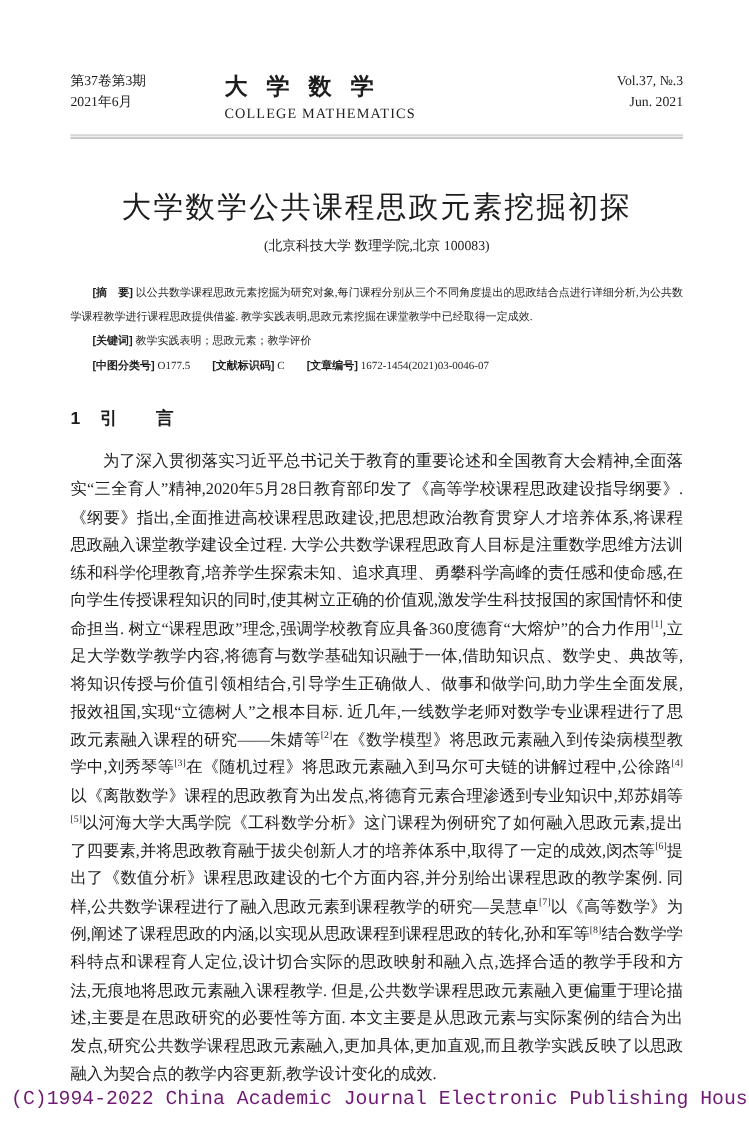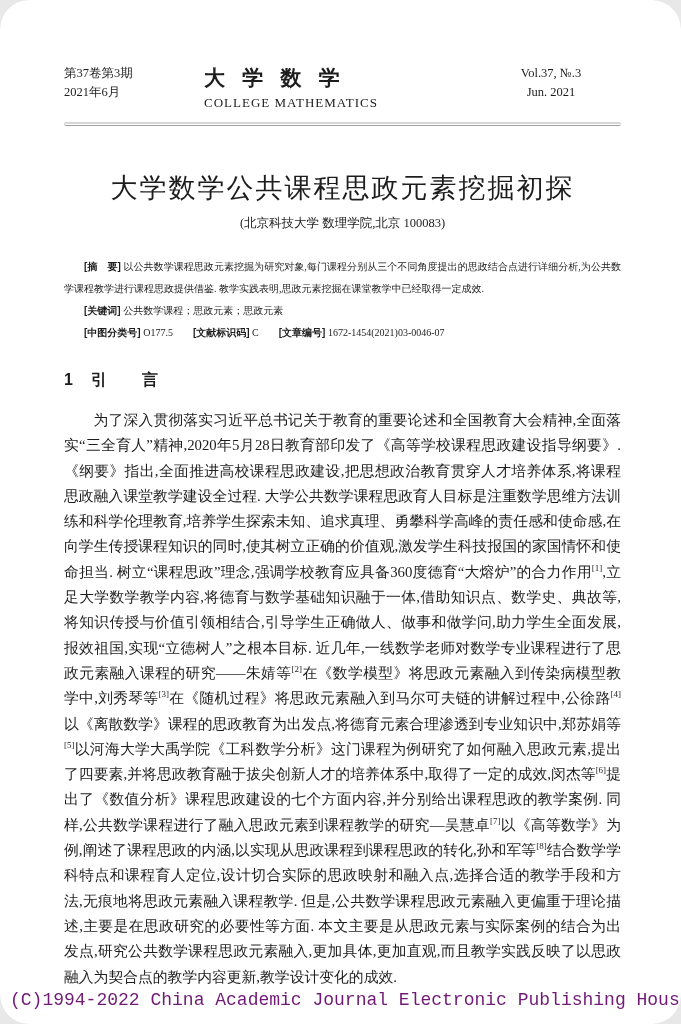--- a/index.html
+++ b/index.html
@@ -1,30 +1,30 @@
 <!DOCTYPE html>
 <html lang="zh"><head>
 <meta charset="utf-8">
 <style>
-  * { margin: 0; padding: 0; box-sizing: border-box; border-radius: 29px; }
+  * { margin: 0; padding: 0; box-sizing: border-box; }
   html, body { background: #e8e8e8; }
   .page {
     position: relative;
     width: 681px; height: 1024px;
     margin: 0 auto;
     background: #ffffff;
     overflow: hidden;
     color: #1d1d1d;
     font-family: "Liberation Serif", "DejaVu Serif", serif;
     padding: 64px 60px 0 64px;
   }
   
   .masthead { display: flex; justify-content: space-between; align-items: flex-start; }
   .mast-left, .mast-right { font-size: 12.5px; line-height: 19px; width: 140px; }
-  .mast-right { text-align: center; }
+  .mast-right { text-align: right; }
   .mast-center { text-align: left; flex: 1; }
   .jname { font-size: 21px; letter-spacing: 6px; font-weight: 600; }
   .jname-en { font-size: 13px; letter-spacing: 1px; margin-top: 3px; }
   .rule-double {
     margin-top: 11px; height: 4px;
     border-top: 2px solid #d7d7d7;
     border-bottom: 1px solid #9f9f9f;
   }
   
   .title {
@@ -80,21 +80,21 @@
     </div>
   </header>
 
   <div class="rule-double"></div>
 
   <h1 class="title">大学数学公共课程思政元素挖掘初探</h1>
   <div class="affiliation">(北京科技大学 数理学院,北京 100083)</div>
 
   <div class="abstract-block">
     <p><span class="lbl">[摘　要]</span><span> 以公共数学课程思政元素挖掘为研究对象,每门课程分别从三个不同角度提出的思政结合点进行详细分析,为公共数学课程教学进行课程思政提供借鉴. 教学实践表明,思政元素挖掘在课堂教学中已经取得一定成效.</span></p>
-    <p><span class="lbl">[关键词]</span><span> 公共数学课程；思政元素；思政元素</span></p>
+    <p><span class="lbl">[关键词]</span><span> 教学实践表明；思政元素；教学评价</span></p>
     <p class="meta-line"><span class="lbl">[中图分类号]</span><span> O177.5</span><span class="meta-gap"></span><span class="lbl">[文献标识码]</span><span> C</span><span class="meta-gap"></span><span class="lbl">[文章编号]</span><span> 1672-1454(2021)03-0046-07</span></p>
   </div>
 
   <h2 class="sec-heading">1　引　　言</h2>
   <p class="body-para">为了深入贯彻落实习近平总书记关于教育的重要论述和全国教育大会精神,全面落实“三全育人”精神,2020年5月28日教育部印发了《高等学校课程思政建设指导纲要》.《纲要》指出,全面推进高校课程思政建设,把思想政治教育贯穿人才培养体系,将课程思政融入课堂教学建设全过程. 大学公共数学课程思政育人目标是注重数学思维方法训练和科学伦理教育,培养学生探索未知、追求真理、勇攀科学高峰的责任感和使命感,在向学生传授课程知识的同时,使其树立正确的价值观,激发学生科技报国的家国情怀和使命担当. 树立“课程思政”理念,强调学校教育应具备360度德育“大熔炉”的合力作用<sup class="cite">[1]</sup>,立足大学数学教学内容,将德育与数学基础知识融于一体,借助知识点、数学史、典故等,将知识传授与价值引领相结合,引导学生正确做人、做事和做学问,助力学生全面发展,报效祖国,实现“立德树人”之根本目标. 近几年,一线数学老师对数学专业课程进行了思政元素融入课程的研究——朱婧等<sup class="cite">[2]</sup>在《数学模型》将思政元素融入到传染病模型教学中,刘秀琴等<sup class="cite">[3]</sup>在《随机过程》将思政元素融入到马尔可夫链的讲解过程中,公徐路<sup class="cite">[4]</sup>以《离散数学》课程的思政教育为出发点,将德育元素合理渗透到专业知识中,郑苏娟等<sup class="cite">[5]</sup>以河海大学大禹学院《工科数学分析》这门课程为例研究了如何融入思政元素,提出了四要素,并将思政教育融于拔尖创新人才的培养体系中,取得了一定的成效,闵杰等<sup class="cite">[6]</sup>提出了《数值分析》课程思政建设的七个方面内容,并分别给出课程思政的教学案例. 同样,公共数学课程进行了融入思政元素到课程教学的研究—吴慧卓<sup class="cite">[7]</sup>以《高等数学》为例,阐述了课程思政的内涵,以实现从思政课程到课程思政的转化,孙和军等<sup class="cite">[8]</sup>结合数学学科特点和课程育人定位,设计切合实际的思政映射和融入点,选择合适的教学手段和方法,无痕地将思政元素融入课程教学. 但是,公共数学课程思政元素融入更偏重于理论描述,主要是在思政研究的必要性等方面. 本文主要是从思政元素与实际案例的结合为出发点,研究公共数学课程思政元素融入,更加具体,更加直观,而且教学实践反映了以思政融入为契合点的教学内容更新,教学设计变化的成效.</p>
 
   <footer class="cnki-footer">
     <span>(C)1994-2022 China Academic Journal Electronic Publishing House. All rights reserved.</span><span class="url">http://www.cnki.net</span>
   </footer>
 

